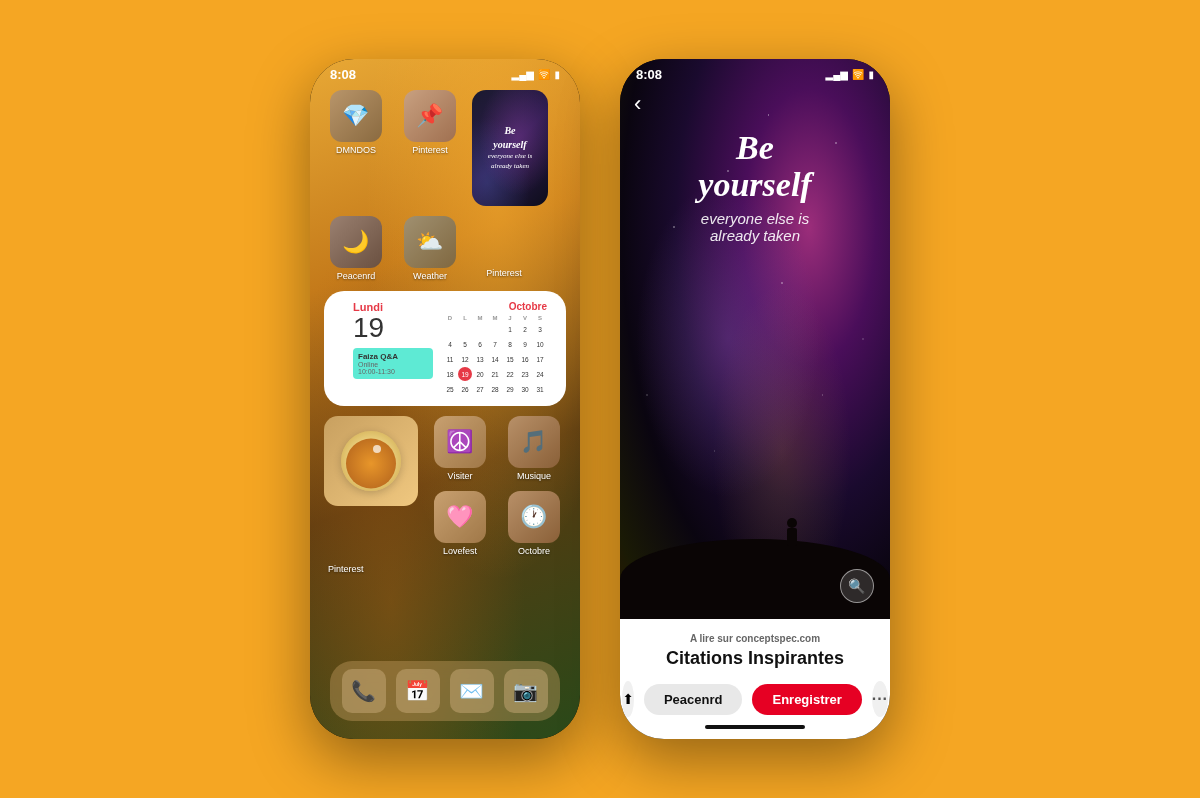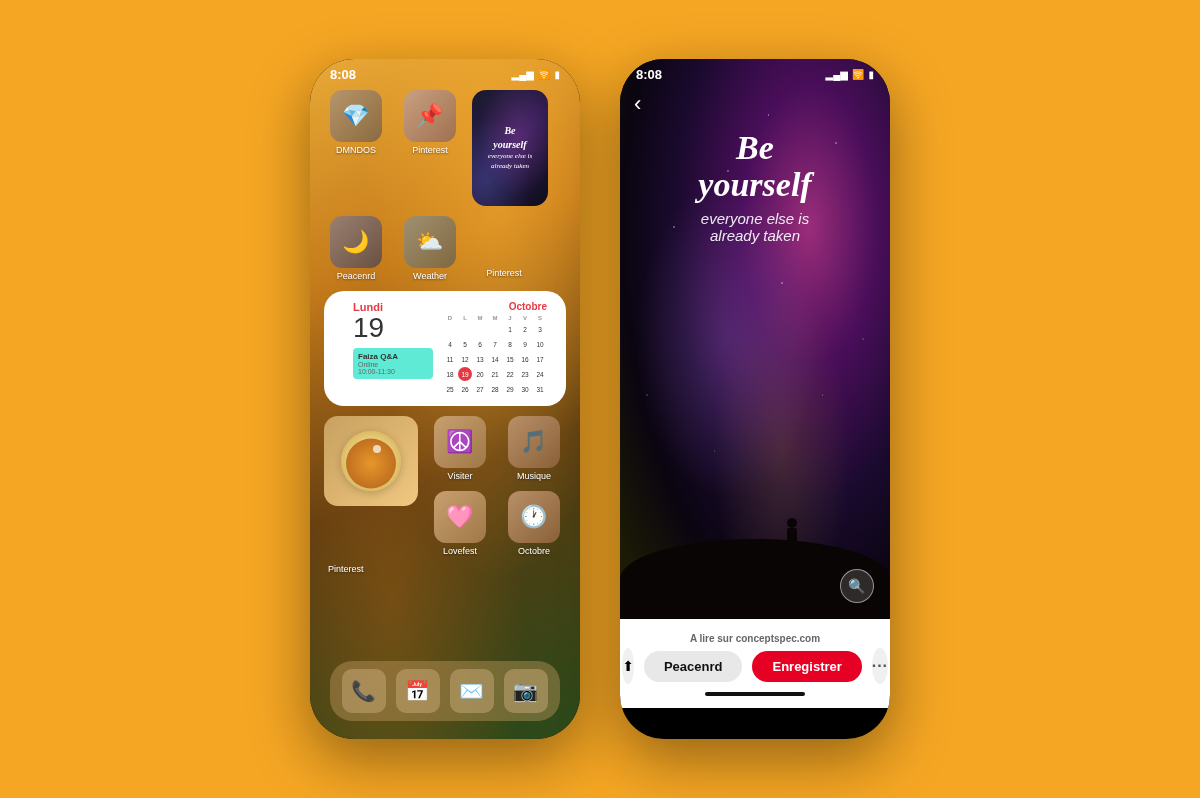--- a/index.html
+++ b/index.html
@@ -686,20 +686,21 @@
       </div>
     </div>
 
     <div class="lens-icon">🔍</div>
   </div>
 
   <div class="phone2-bottom">
     <div class="source-text">
       <span>A lire sur </span><span>conceptspec.com</span>
     </div>
+    <div class="pin-title">Citations Inspirantes</div>
     <div class="action-row">
       <button class="btn-share">⬆</button>
       <button class="btn-visiter">Peacenrd</button>
       <button class="btn-enregistrer">Enregistrer</button>
       <button class="btn-more">···</button>
     </div>
     <div class="home-indicator"></div>
   </div>
 </div>
 

